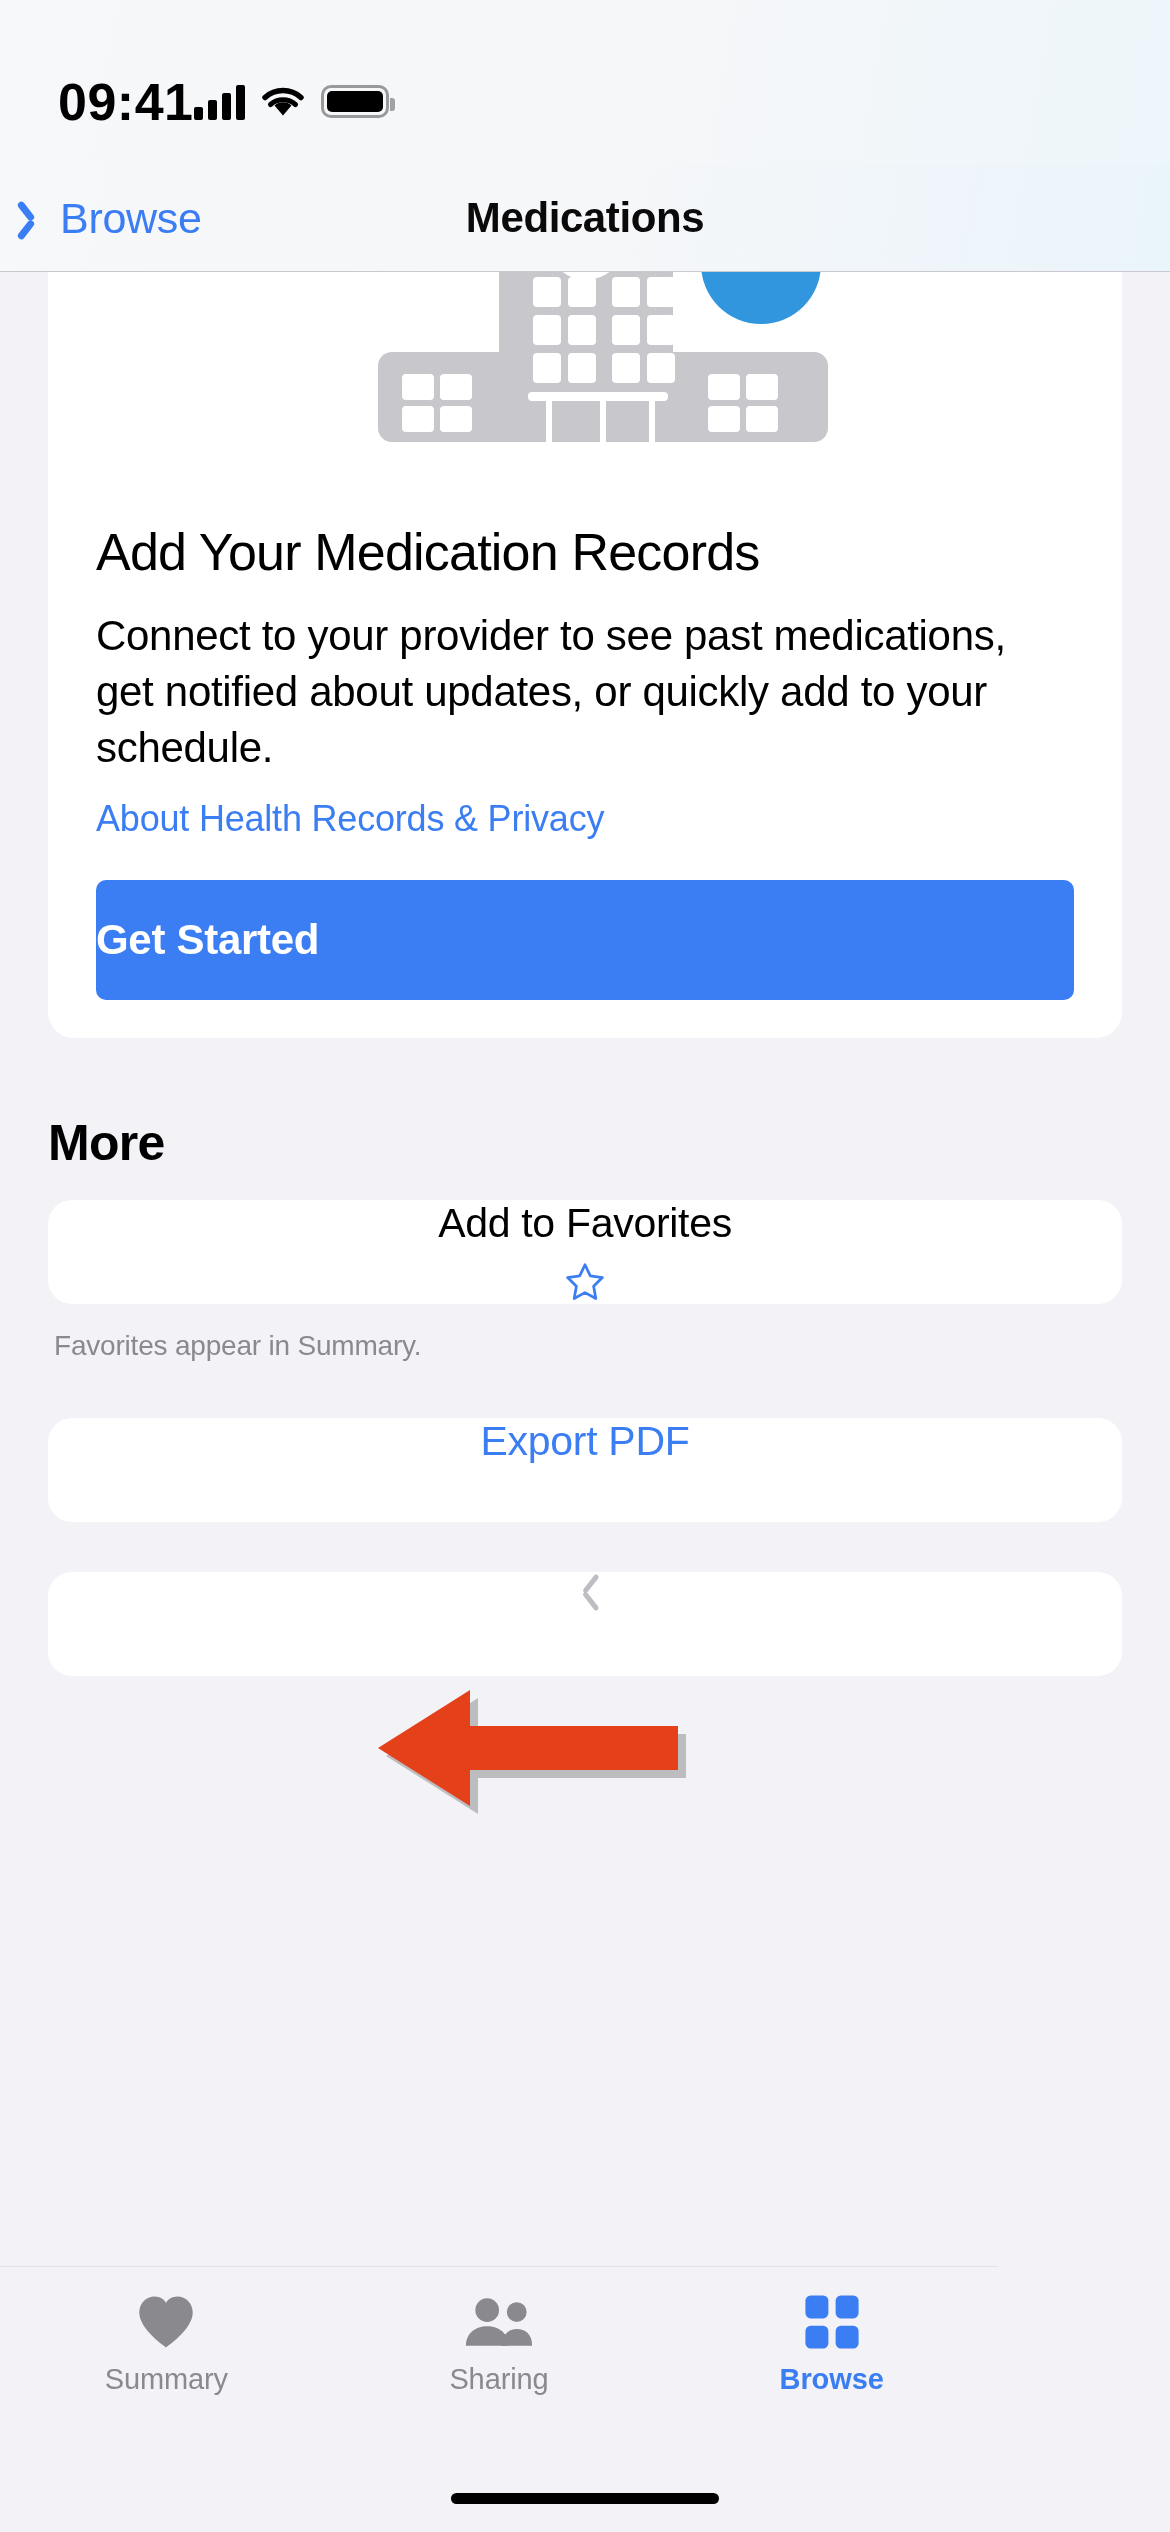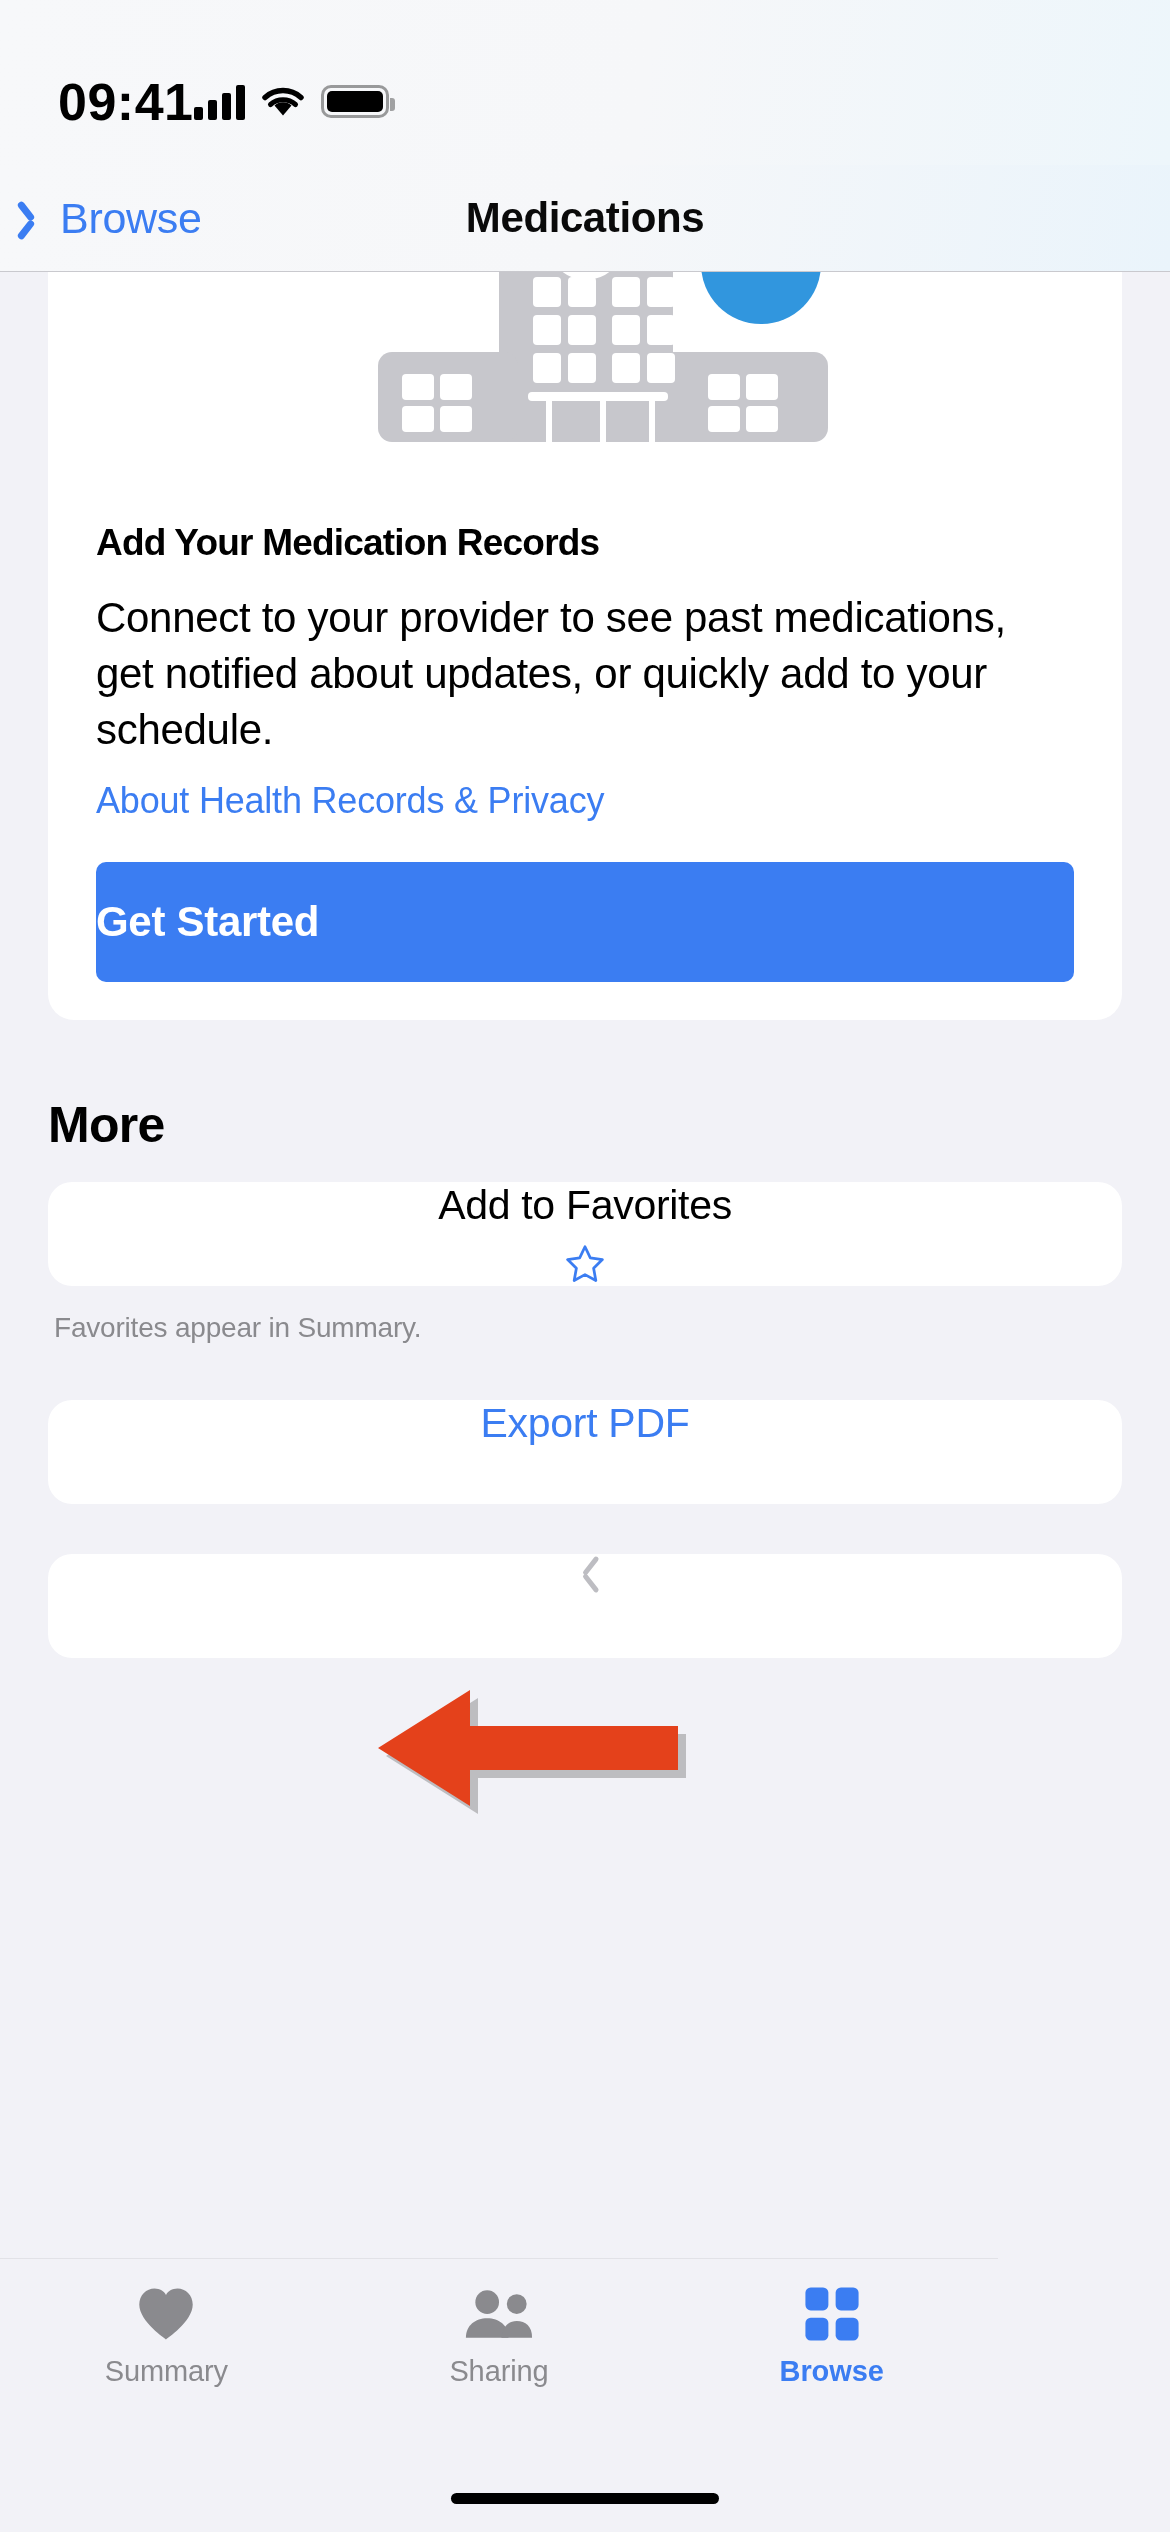--- a/index.html
+++ b/index.html
@@ -94,21 +94,21 @@
     position: relative; height: 200px; width: 100%;
   }
   .blue-dot {
     position: absolute; left: 653px; top: -68px;
     width: 120px; height: 120px; border-radius: 50%;
     background: #3196DE;
   }
   .bldg { position: absolute; left: 330px; top: -30px; width: 450px; height: 235px; }
 
   .hero-title {
-    font-size: 37px; font-weight: 700; color: #000;
+    font-size: 52px; font-weight: 400; color: #000;
     letter-spacing: -0.8px; padding: 0 48px; margin-top: 50px;
   }
   .hero-body {
     font-size: 42px; color: #000; line-height: 1.33;
     padding: 0 48px; margin-top: 26px; letter-spacing: -0.3px;
   }
   .hero-link {
     font-size: 36px; color: #3B7DF2; padding: 0 48px;
     margin-top: 22px; letter-spacing: -0.2px; cursor: pointer;
   }
@@ -152,21 +152,21 @@
   .chev-right::after  { top: 19px; transform-origin: top right; transform: rotate(-38deg); }
 
   
   .annot-arrow {
     position: absolute; left: 378px; top: 1690px;
     width: 320px; height: 130px; z-index: 40; pointer-events: none;
   }
 
   
   .tabbar {
-    position: absolute; bottom: 12px; left: 0;
+    position: absolute; bottom: 4px; left: 0;
     width: 998px; height: 262px;
     background: #F2F2F7;
     border-top: 1px solid #E2E2E7;
     display: flex; align-items: flex-start; padding-top: 24px;
   }
   .tab {
     flex: 1; display: flex; flex-direction: column;
     align-items: center; gap: 10px; cursor: pointer;
   }
   .tab-label { font-size: 29px; color: #8A8A8E; letter-spacing: -0.1px; }

